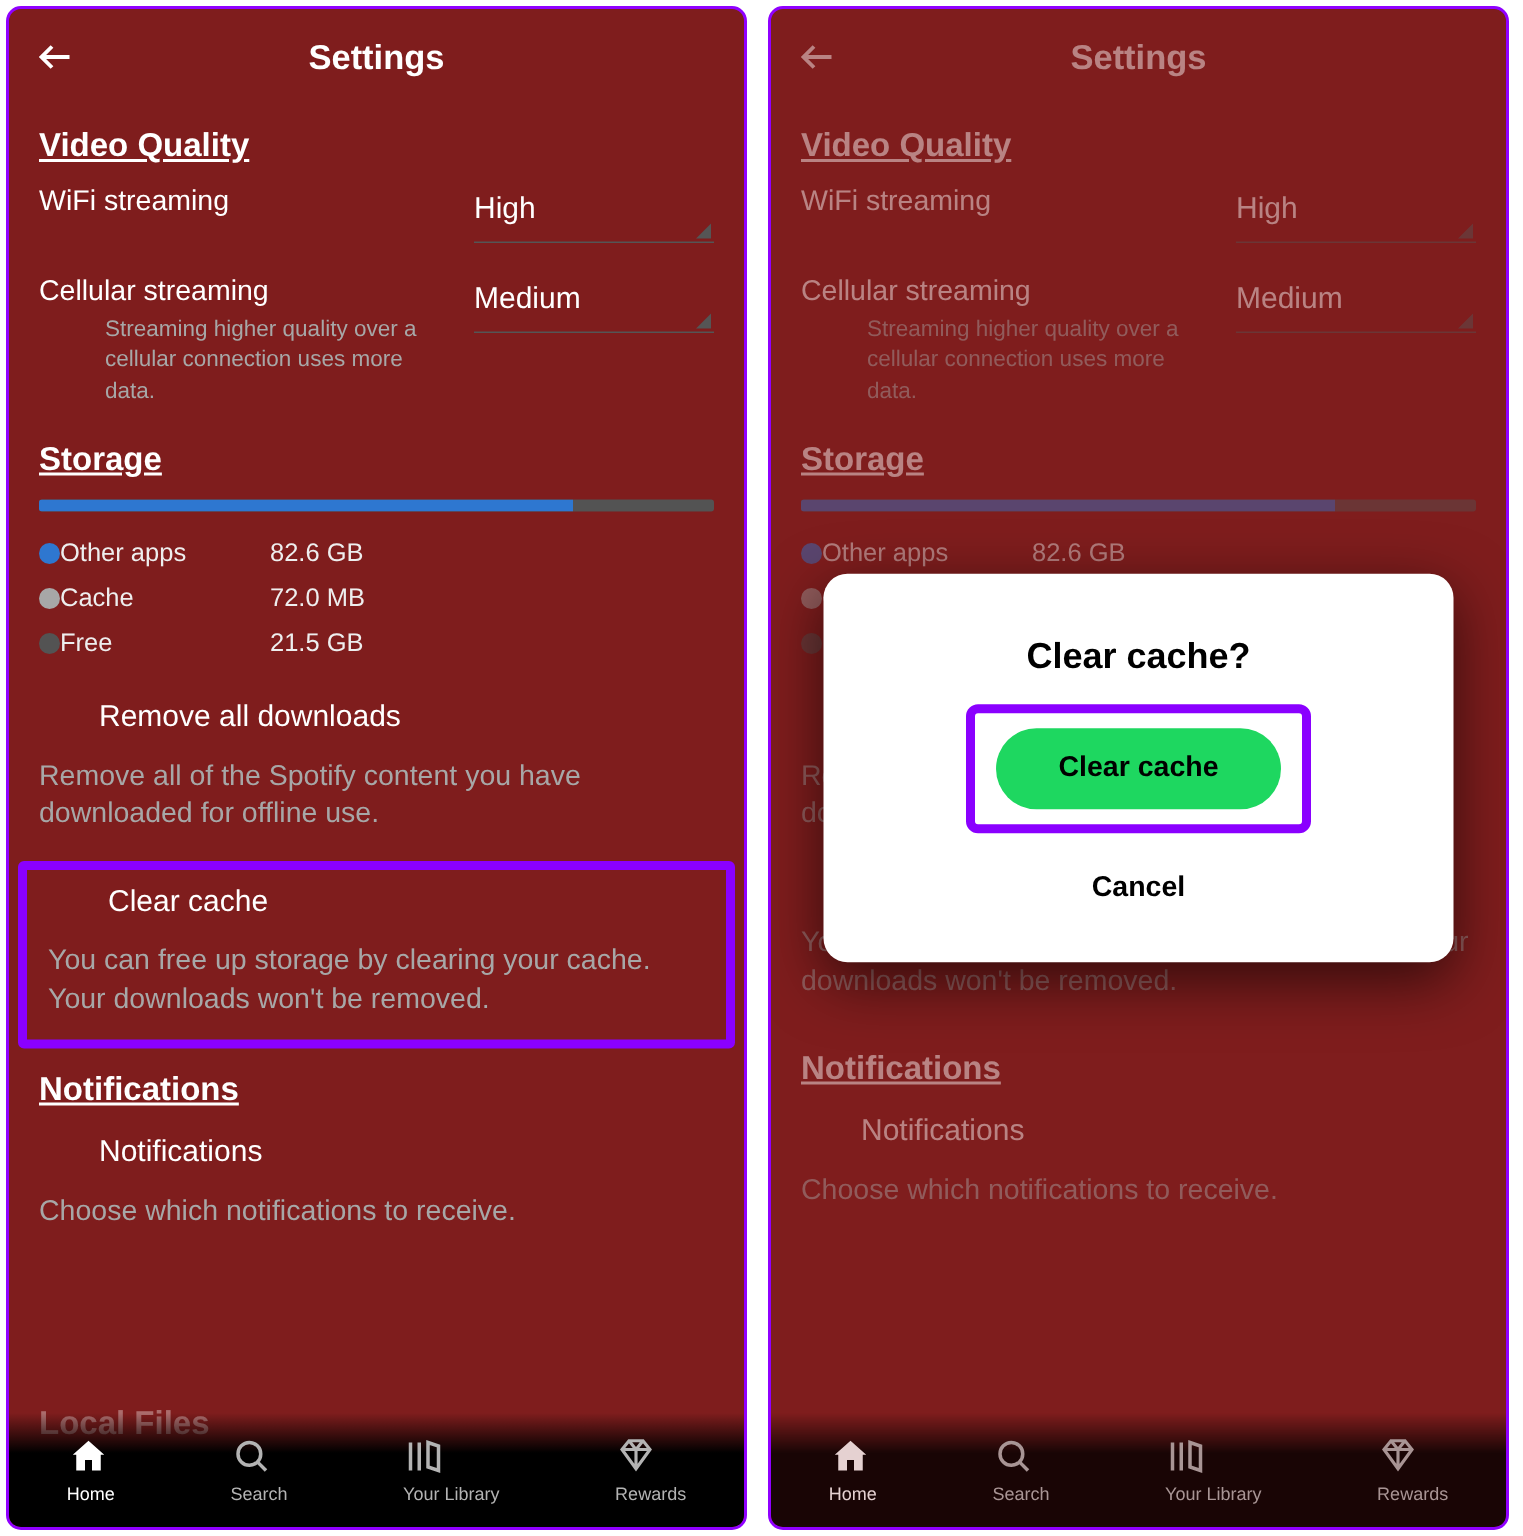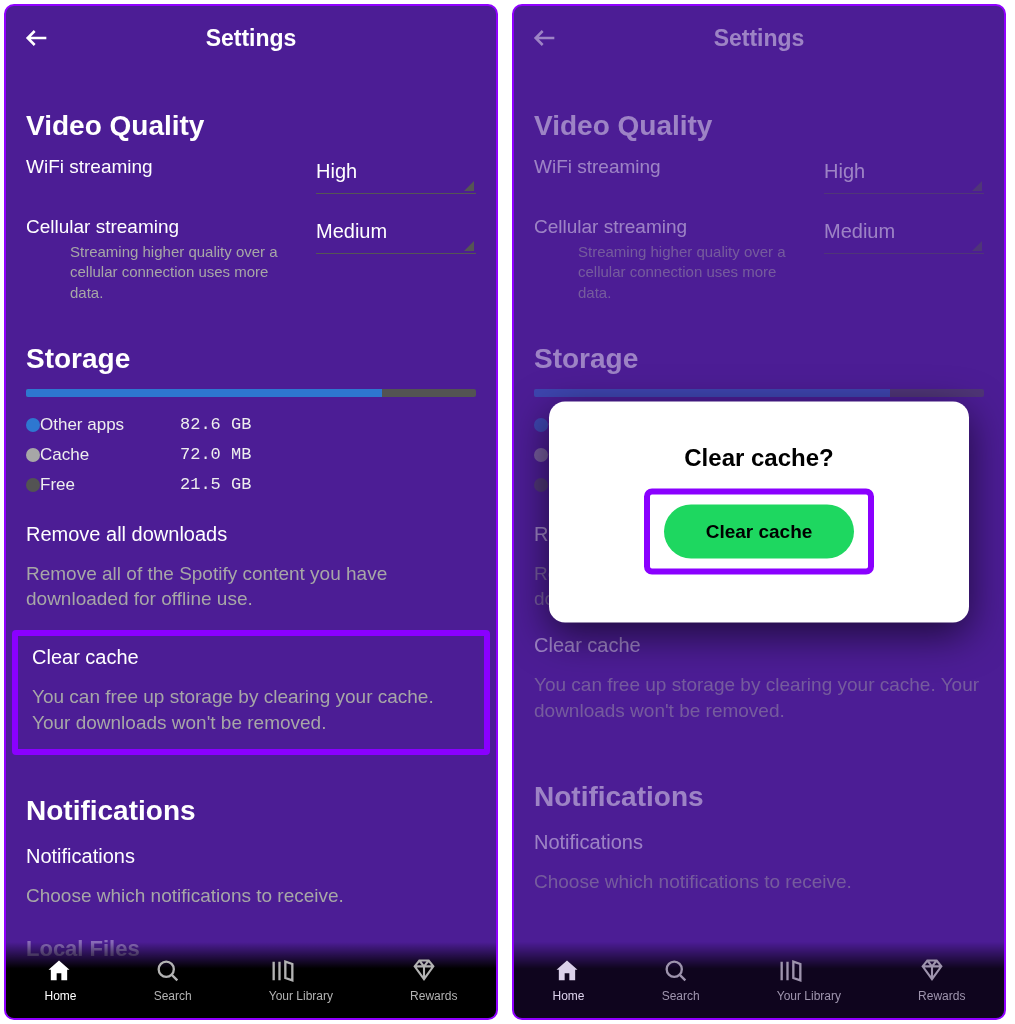--- a/index.html
+++ b/index.html
@@ -2,39 +2,39 @@
 <html><head>
 <meta charset="utf-8">
 <style>
   * { box-sizing: border-box; margin: 0; padding: 0; }
   html, body { width: 1015px; height: 1024px; background: #fff; font-family: -apple-system, "Helvetica Neue", Arial, sans-serif; }
   .stage { display: flex; gap: 14px; padding: 4px; }
   .phone {
     width: 494px; height: 1016px;
     border: 2px solid #9000ff;
     border-radius: 10px;
-    background: #4c1d95;
+    background: #7f1d1d;
     color: #fff;
     position: relative;
     overflow: hidden;
     display: flex; flex-direction: column;
   }
   .phone.dimmed .scroll > * { opacity: 0.45; }
   .phone.dimmed .header { opacity: 0.45; }
   .phone.dimmed .bottom-nav { opacity: 0.8; }
 
   .header {
     height: 64px; display: flex; align-items: center; position: relative;
     padding: 0 14px;
   }
   .back { width: 34px; height: 34px; display:flex; align-items:center; justify-content:center; }
   .title { position:absolute; left:0; right:0; text-align:center; font-weight:700; font-size:23px; pointer-events:none; }
 
   .scroll { flex:1; padding: 0 20px; overflow:hidden; }
-  .section-h { font-weight:700; font-size:28px; margin-top:40px; margin-bottom:14px; }
+  .section-h { font-weight:700; font-size:22px; margin-top:14px; margin-bottom:14px;text-decoration:underline; }
 
   .row { display:flex; align-items:flex-start; gap:20px; margin-bottom:22px; }
   .row .txt { flex:1; }
   .row .lbl { font-size:19px; color:#fff; }
   .row .sub { font-size:15px; color:#a7a7a7; margin-top:4px; line-height:1.35; max-width:260px;margin-left:44px; }
   .sel {
     flex:0 0 160px; font-size:20px; color:#fff;
     border-bottom: 1px solid #555; padding: 4px 0 10px 0; position:relative;
   }
   .sel::after{
@@ -43,24 +43,24 @@
     border-bottom:10px solid #555;
   }
 
   .bar { height:8px; width:100%; background:#535353; border-radius:2px; margin:10px 0 18px; position:relative; overflow:hidden;}
   .bar .fill{ position:absolute; left:0; top:0; bottom:0; background:#2e77d0; }
 
   .legend { display:flex; flex-direction:column; gap:10px; margin-bottom:24px; }
   .li { display:flex; align-items:center; font-size:17px; }
   .dot{ width:14px; height:14px; border-radius:50%; }
   .li .name{ width:140px; color:#eee;}
-  .li .val{ color:#eee;font-family:Liberation Mono, monospace;}
+  .li .val{ color:#eee;}
 
   .item { padding: 4px 0 18px; }
-  .item .t { font-size:20px; color:#fff; }
+  .item .t { font-size:20px; color:#fff;margin-left:40px; }
   .item .d { font-size:19px; color:#a7a7a7; margin-top:15px; line-height:1.35; }
 
   .hl { border:6px solid #8a00ff; border-radius:4px; margin:0 -14px; padding:10px 14px 14px; }
 
   .bottom-nav {
     height:76px; background:linear-gradient(to bottom, rgba(18,18,18,0) 0%, #000 35%);
     display:flex; align-items:center; justify-content:space-around;
     position:absolute; left:0; right:0; bottom:0;
   }
   .nav-item{ display:flex; flex-direction:column; align-items:flex-start; gap:4px; color:#b3b3b3; font-size:12px;}
@@ -276,16 +276,17 @@
           </svg>
         <span>Rewards</span>
       </div>
     </div>
 
     <div class="dialog">
       <h2>Clear cache?</h2>
       <div class="pill-wrap">
         <button class="pill">Clear cache</button>
       </div>
+      <div><button class="cancel">Cancel</button></div>
     </div>
   </div>
 
 </div>
 
 </body></html>

